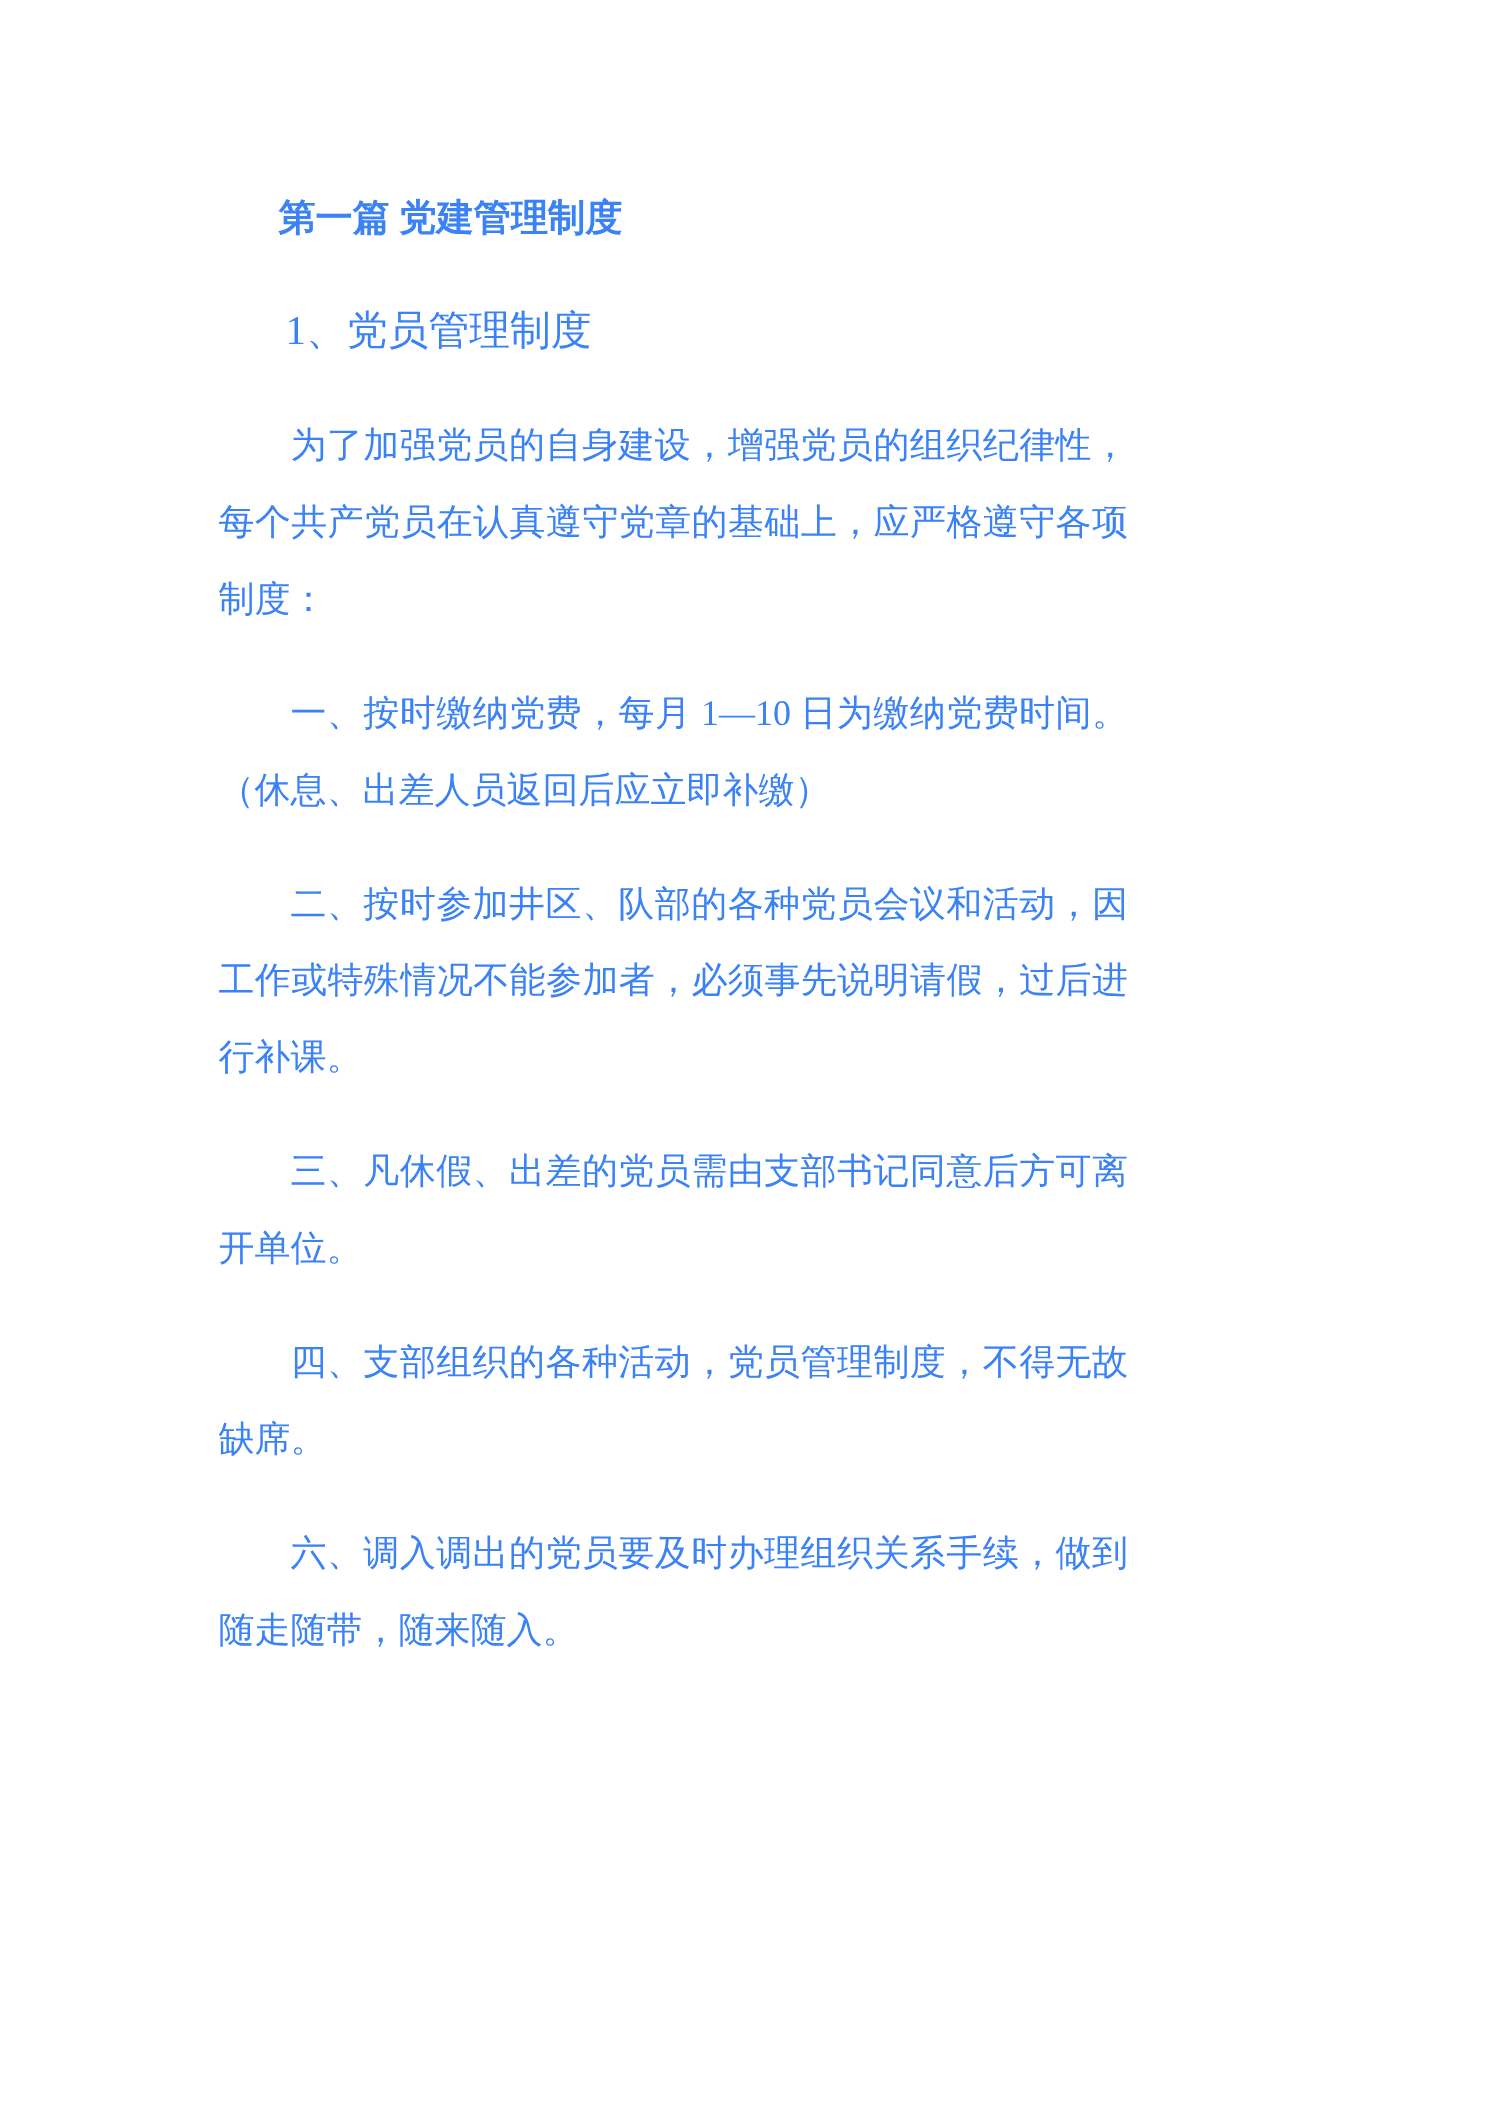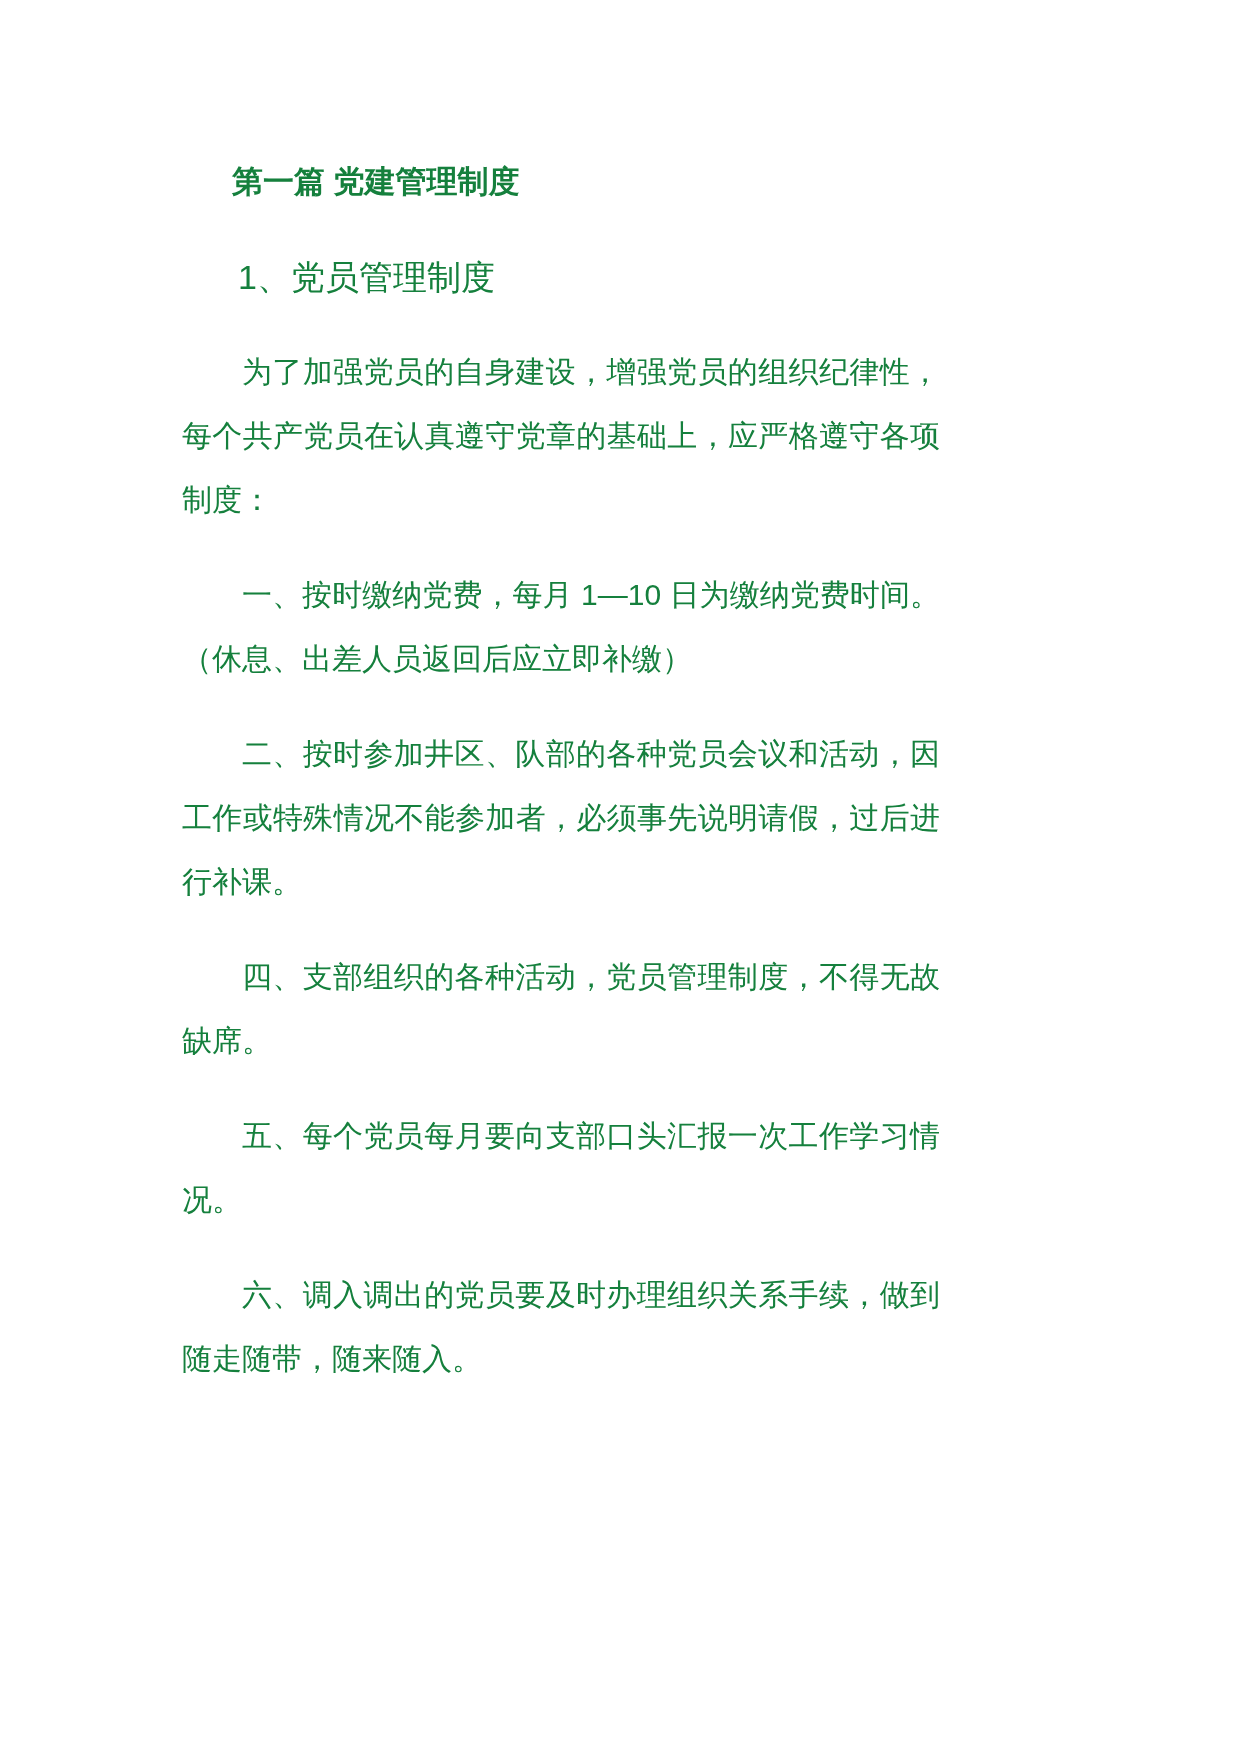--- a/index.html
+++ b/index.html
@@ -7,22 +7,22 @@
     padding: 0;
     background: #ffffff;
   }
   .page {
     position: relative;
     width: 1240px;
     height: 1754px;
     background: #ffffff;
     box-sizing: border-box;
     padding: 150px 300px 40px 170px;
-    color: #15803d;
-    font-family: Liberation Sans, sans-serif;
+    color: #3b82f6;
+    font-family: Liberation Serif, serif;
     overflow: hidden;
   }
   .doc-title {
     font-size: 31px;
     font-weight: bold;
     line-height: 64px;
     margin: 0 0 31px 0;
     text-indent: 2em;
     white-space: nowrap;
   }
@@ -46,17 +46,17 @@
 </head>
 <body>
 
 <div class="page">
   <h1 class="doc-title">第一篇 党建管理制度</h1>
   <p class="doc-section">1、党员管理制度</p>
   <div id="doc-body">
       <p class="doc-para">为了加强党员的自身建设，增强党员的组织纪律性，每个共产党员在认真遵守党章的基础上，应严格遵守各项制度：</p>
       <p class="doc-para">一、按时缴纳党费，每月 1—10 日为缴纳党费时间。（休息、出差人员返回后应立即补缴）</p>
       <p class="doc-para">二、按时参加井区、队部的各种党员会议和活动，因工作或特殊情况不能参加者，必须事先说明请假，过后进行补课。</p>
+      <p class="doc-para">三、凡休假、出差的党员需由支部书记同意后方可离开单位。</p>
       <p class="doc-para">四、支部组织的各种活动，党员管理制度，不得无故缺席。</p>
-      <p class="doc-para">五、每个党员每月要向支部口头汇报一次工作学习情况。</p>
       <p class="doc-para">六、调入调出的党员要及时办理组织关系手续，做到随走随带，随来随入。</p>
     </div>
 </div>
 
 </body></html>

